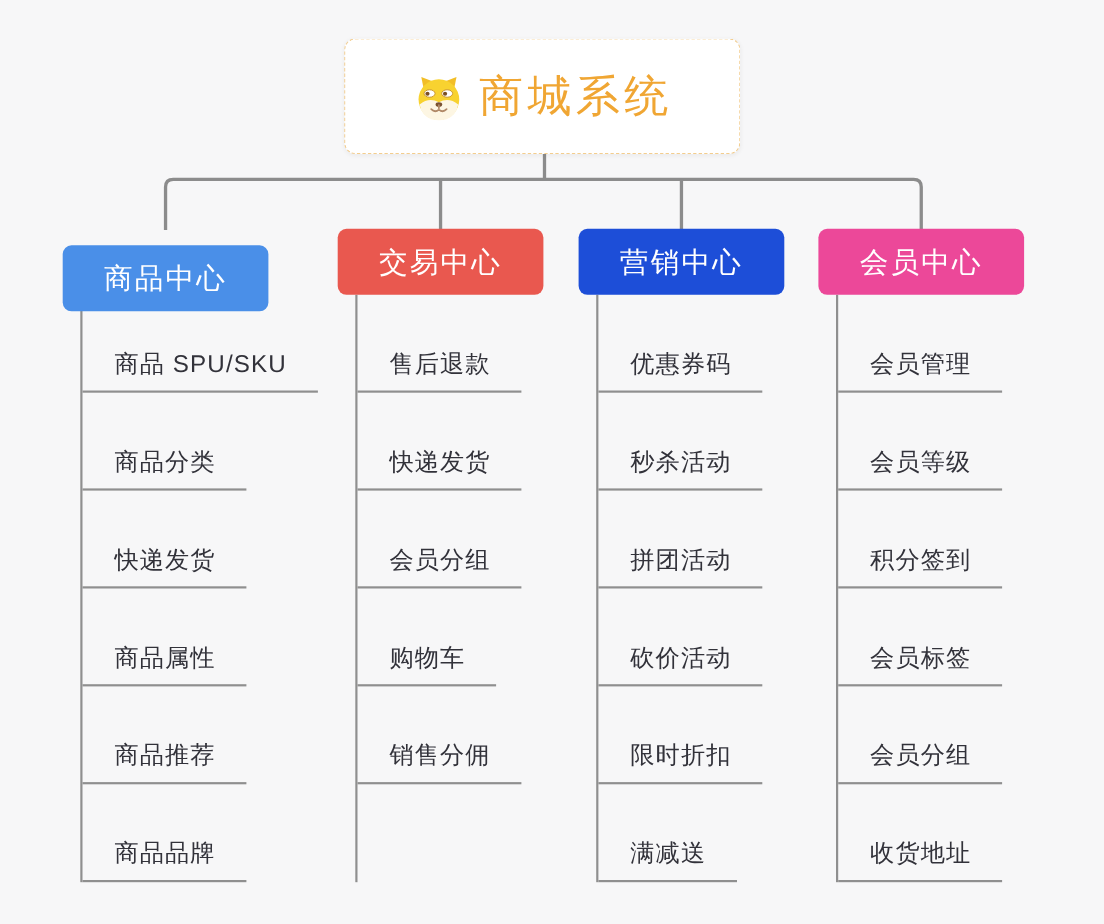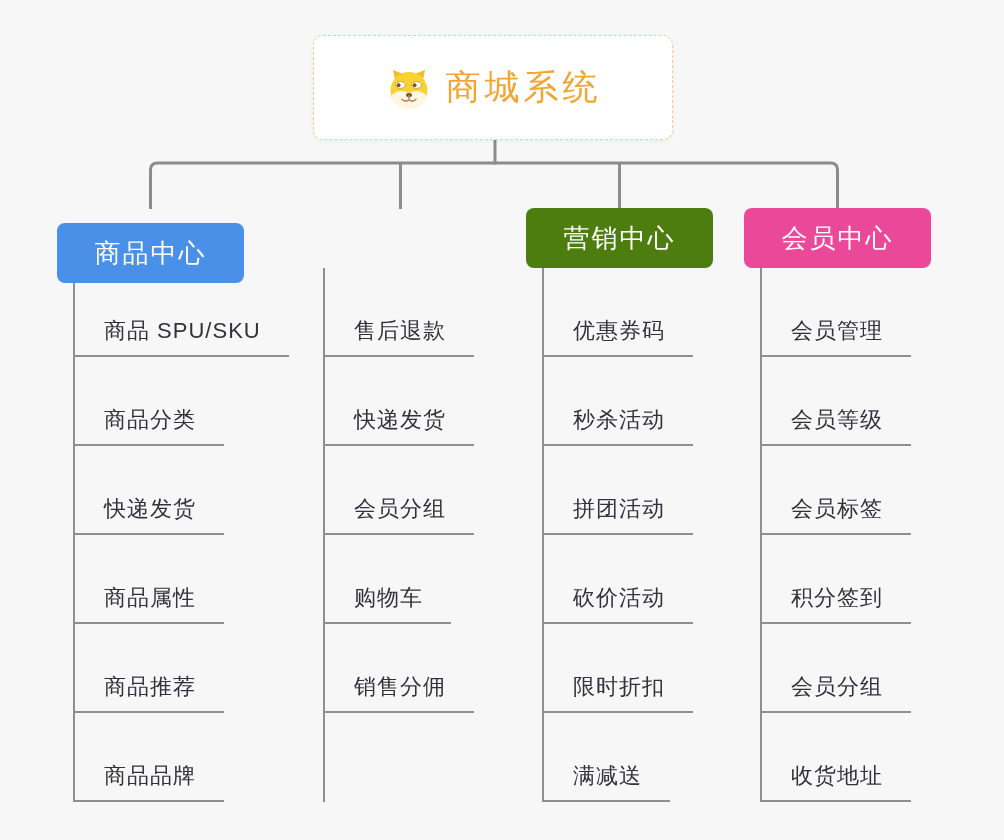--- a/index.html
+++ b/index.html
@@ -23,21 +23,21 @@
   .root-node{
     position:absolute;left:313px;top:35px;width:360px;height:105px;
     background:#FFFFFF;border:1px dashed var(--root-border);
     border-radius:10px;box-sizing:border-box;
     display:flex;align-items:center;justify-content:center;gap:13px;
     box-shadow:0 1px 4px rgba(0,0,0,0.05);
     z-index:2;
   }
   .root-title{
     color:var(--root-accent);
-    font-size:35px;letter-spacing:4px;font-weight:400;
+    font-size:40px;letter-spacing:4px;font-weight:400;
     white-space:nowrap;
   }
   .dog-icon{width:48px;height:48px;display:inline-flex;}
 
   .branch-box{
     position:absolute;top:208px;width:187px;height:60px;
     border-radius:8px;display:flex;align-items:center;justify-content:center;
     z-index:2;
   }
   .branch-label{
@@ -106,39 +106,42 @@
         <div class="leaf">商品属性</div>
       </div>
       <div class="leaf-row">
         <div class="leaf">商品推荐</div>
       </div>
       <div class="leaf-row">
         <div class="leaf">商品品牌</div>
       </div>
     </div>
 
+    <div class="branch-box" style="left: 307px; background: rgb(233, 88, 79);">
+      <span class="branch-label">交易中心</span>
+    </div>
     <div class="leaf-list" style="left: 323px;">
       <div class="leaf-row">
         <div class="leaf">售后退款</div>
       </div>
       <div class="leaf-row">
         <div class="leaf">快递发货</div>
       </div>
       <div class="leaf-row">
         <div class="leaf">会员分组</div>
       </div>
       <div class="leaf-row">
         <div class="leaf">购物车</div>
       </div>
       <div class="leaf-row">
         <div class="leaf">销售分佣</div>
       </div>
     </div>
 
-    <div class="branch-box" style="left: 526px; background: #4d7c0f;">
+    <div class="branch-box" style="left: 526px; background: #1d4ed8;">
       <span class="branch-label">营销中心</span>
     </div>
     <div class="leaf-list" style="left: 542px;">
       <div class="leaf-row">
         <div class="leaf">优惠券码</div>
       </div>
       <div class="leaf-row">
         <div class="leaf">秒杀活动</div>
       </div>
       <div class="leaf-row">
@@ -159,24 +162,24 @@
       <span class="branch-label">会员中心</span>
     </div>
     <div class="leaf-list" style="left: 760px;">
       <div class="leaf-row">
         <div class="leaf">会员管理</div>
       </div>
       <div class="leaf-row">
         <div class="leaf">会员等级</div>
       </div>
       <div class="leaf-row">
-        <div class="leaf">会员标签</div>
+        <div class="leaf">积分签到</div>
       </div>
       <div class="leaf-row">
-        <div class="leaf">积分签到</div>
+        <div class="leaf">会员标签</div>
       </div>
       <div class="leaf-row">
         <div class="leaf">会员分组</div>
       </div>
       <div class="leaf-row">
         <div class="leaf">收货地址</div>
       </div>
     </div>
   </div>
 

